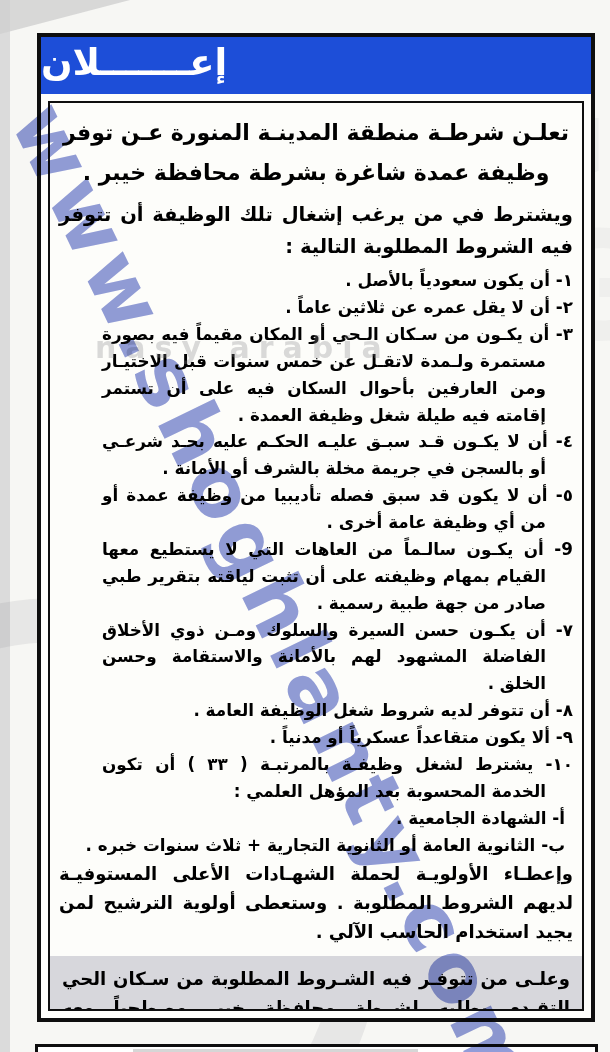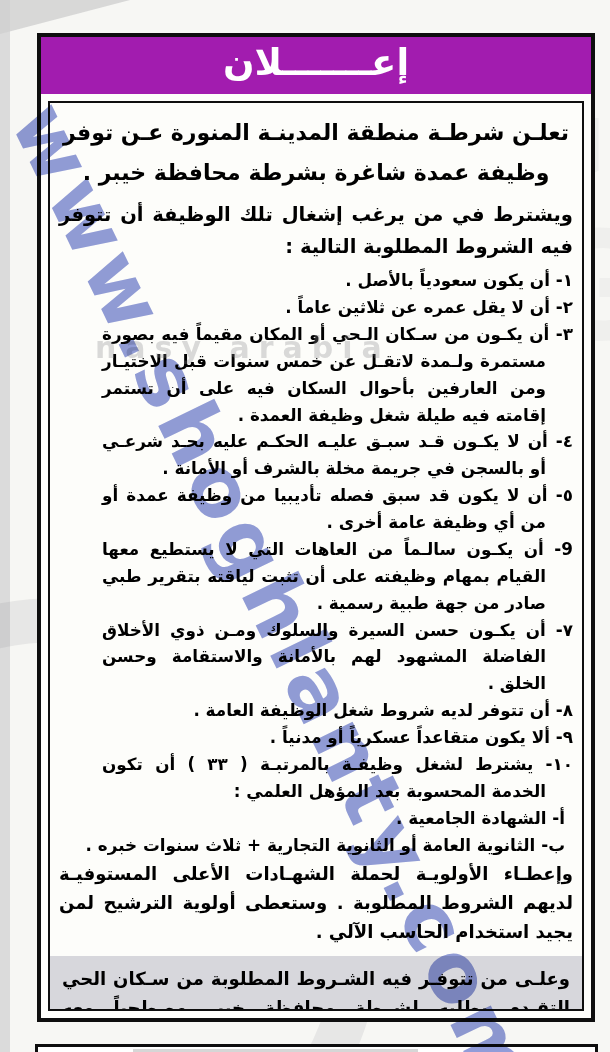--- a/index.html
+++ b/index.html
@@ -18,21 +18,21 @@
   .ghost-press.row2{left:300px;top:200px;font-size:150px;color:rgba(120,122,138,.06);}
   .ghost-source{position:absolute;left:95px;top:330px;font-size:30px;letter-spacing:9px;
     color:rgba(135,135,140,.30);z-index:3;font-weight:bold;}
   .ghost-circle{position:absolute;left:-265px;top:598px;width:560px;height:560px;border-radius:50%;
     border:44px solid rgba(100,100,112,.10);z-index:0;}
   .ghost-stamp{position:absolute;left:48px;top:612px;font-size:58px;font-weight:bold;
     letter-spacing:16px;color:rgba(100,100,112,.16);transform:rotate(-17deg);z-index:0;}
   
   .ad-box{position:absolute;left:37px;top:33px;width:558px;height:989px;box-sizing:border-box;
     border:4px solid #0e0e0e;background:#fdfdfa;z-index:1;display:flex;flex-direction:column;}
-  .header-bar{height:57px;background:#a21caf;display:flex;align-items:center;justify-content:center;flex:none;}
+  .header-bar{height:57px;background:#1d4ed8;display:flex;align-items:center;flex:none;}
   .header-title{color:#ffffff;font-size:37px;font-weight:bold;direction:rtl;line-height:1;padding-bottom:6px;}
   .inner{flex:1;margin:7px;border:2px solid #0e0e0e;box-sizing:border-box;overflow:hidden;
     direction:rtl;text-align:right;color:#000000;font-weight:bold;padding:6px 9px 0 9px;}
   .intro{text-align:center;font-size:22px;line-height:1.82;margin:4px 0 6px 0;}
   .job-line{font-size:20.5px;line-height:1.75;margin:0 0 4px 0;}
   .cond-intro{font-size:19.5px;line-height:1.62;text-align:justify;text-align-last:right;margin:0 0 5px 0;}
   .cond-item{font-size:16.8px;line-height:1.6;padding-right:27px;text-indent:-27px;
     text-align:justify;text-align-last:right;margin-left:43px;}
   .sub-item{font-size:16.8px;line-height:1.65;padding-right:8px;}
   .priority{font-size:18px;line-height:1.6;text-align:justify;text-align-last:right;margin-top:0;}

